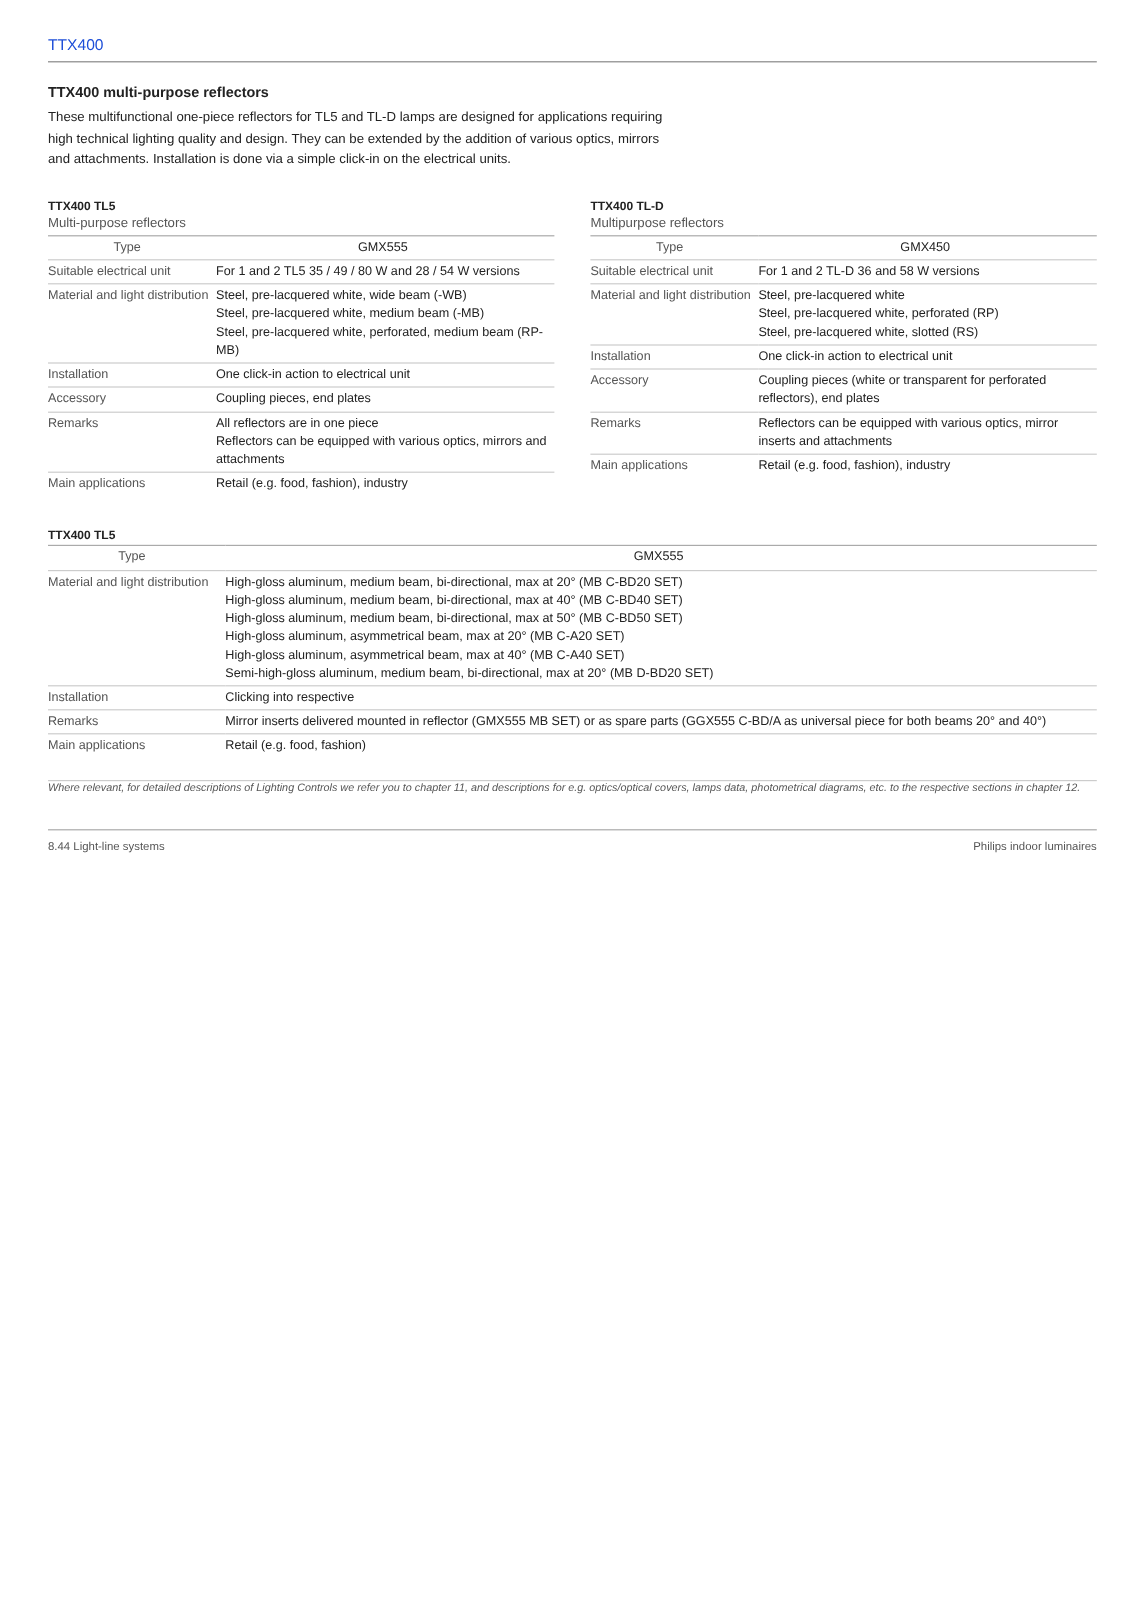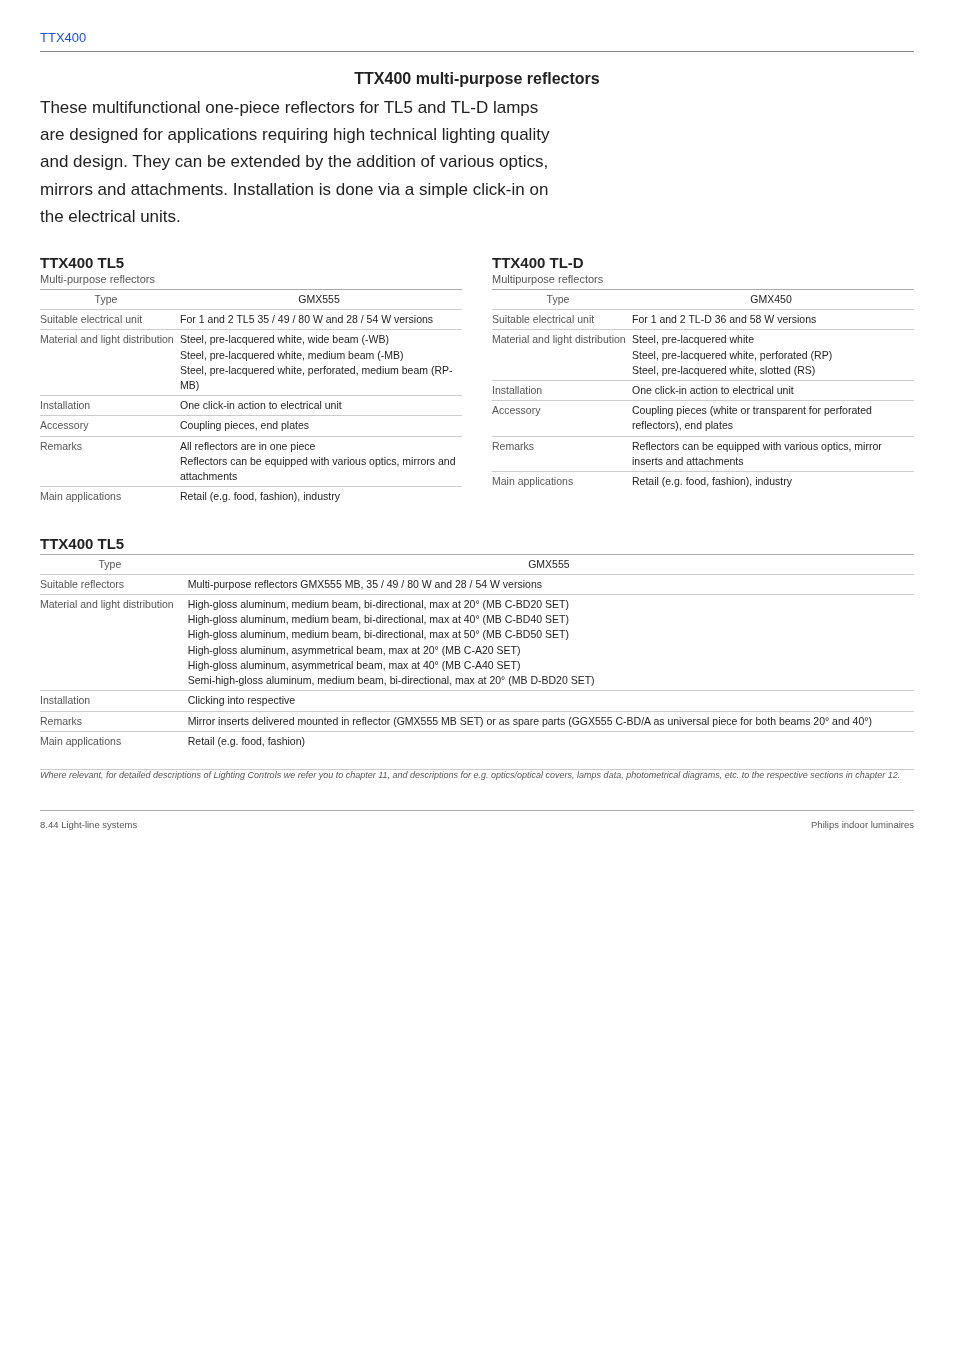--- a/index.html
+++ b/index.html
@@ -17,43 +17,42 @@
       padding-bottom: 6px;
       margin-bottom: 18px;
     }
     .page-header-title {
       font-size: 13px;
       color: #1d4ed8;
       font-weight: normal;
     }
     .section-title {
       font-weight: bold;
-      font-size: 16px;
+      font-size: 12px;
       margin-bottom: 6px;
       margin-top: 6px;
-      text-align: center;
     }
     .intro-text {
-      font-size: 17px;
+      font-size: 11px;
       line-height: 1.6;
       margin-bottom: 24px;
       max-width: 520px;
     }
     .tables-row {
       display: flex;
       gap: 30px;
       margin-bottom: 28px;
       align-items: flex-start;
     }
     .table-block {
       flex: 1;
       min-width: 0;
     }
     .table-subtitle {
-      font-size: 15px;
+      font-size: 10px;
       font-weight: bold;
       margin-bottom: 2px;
       margin-top: 0;
       color: #222;
     }
     .table-heading {
       font-size: 11px;
       font-weight: normal;
       color: #555;
       margin-bottom: 4px;
@@ -198,24 +197,20 @@
 
 <div class="mirror-block">
   <div class="table-subtitle">TTX400 TL5</div>
   <table class="full-width-table">
     <tbody id="tl5-mirror-tbody">
         <tr>
           <td class="col-label">Type</td>
           <td class="col-value">GMX555</td>
         </tr>
         <tr>
-          <td class="col-label">Suitable reflectors</td>
-          <td class="col-value">Multi-purpose reflectors GMX555 MB, 35 / 49 / 80 W and 28 / 54 W versions</td>
-        </tr>
-        <tr>
           <td class="col-label">Material and light distribution</td>
           <td class="col-value">High-gloss aluminum, medium beam, bi-directional, max at 20° (MB C-BD20 SET)<br>High-gloss aluminum, medium beam, bi-directional, max at 40° (MB C-BD40 SET)<br>High-gloss aluminum, medium beam, bi-directional, max at 50° (MB C-BD50 SET)<br>High-gloss aluminum, asymmetrical beam, max at 20° (MB C-A20 SET)<br>High-gloss aluminum, asymmetrical beam, max at 40° (MB C-A40 SET)<br>Semi-high-gloss aluminum, medium beam, bi-directional, max at 20° (MB D-BD20 SET)</td>
         </tr>
         <tr>
           <td class="col-label">Installation</td>
           <td class="col-value">Clicking into respective</td>
         </tr>
         <tr>
           <td class="col-label">Remarks</td>
           <td class="col-value">Mirror inserts delivered mounted in reflector (GMX555 MB SET) or as spare parts (GGX555 C-BD/A as universal piece for both beams 20° and 40°)</td>

